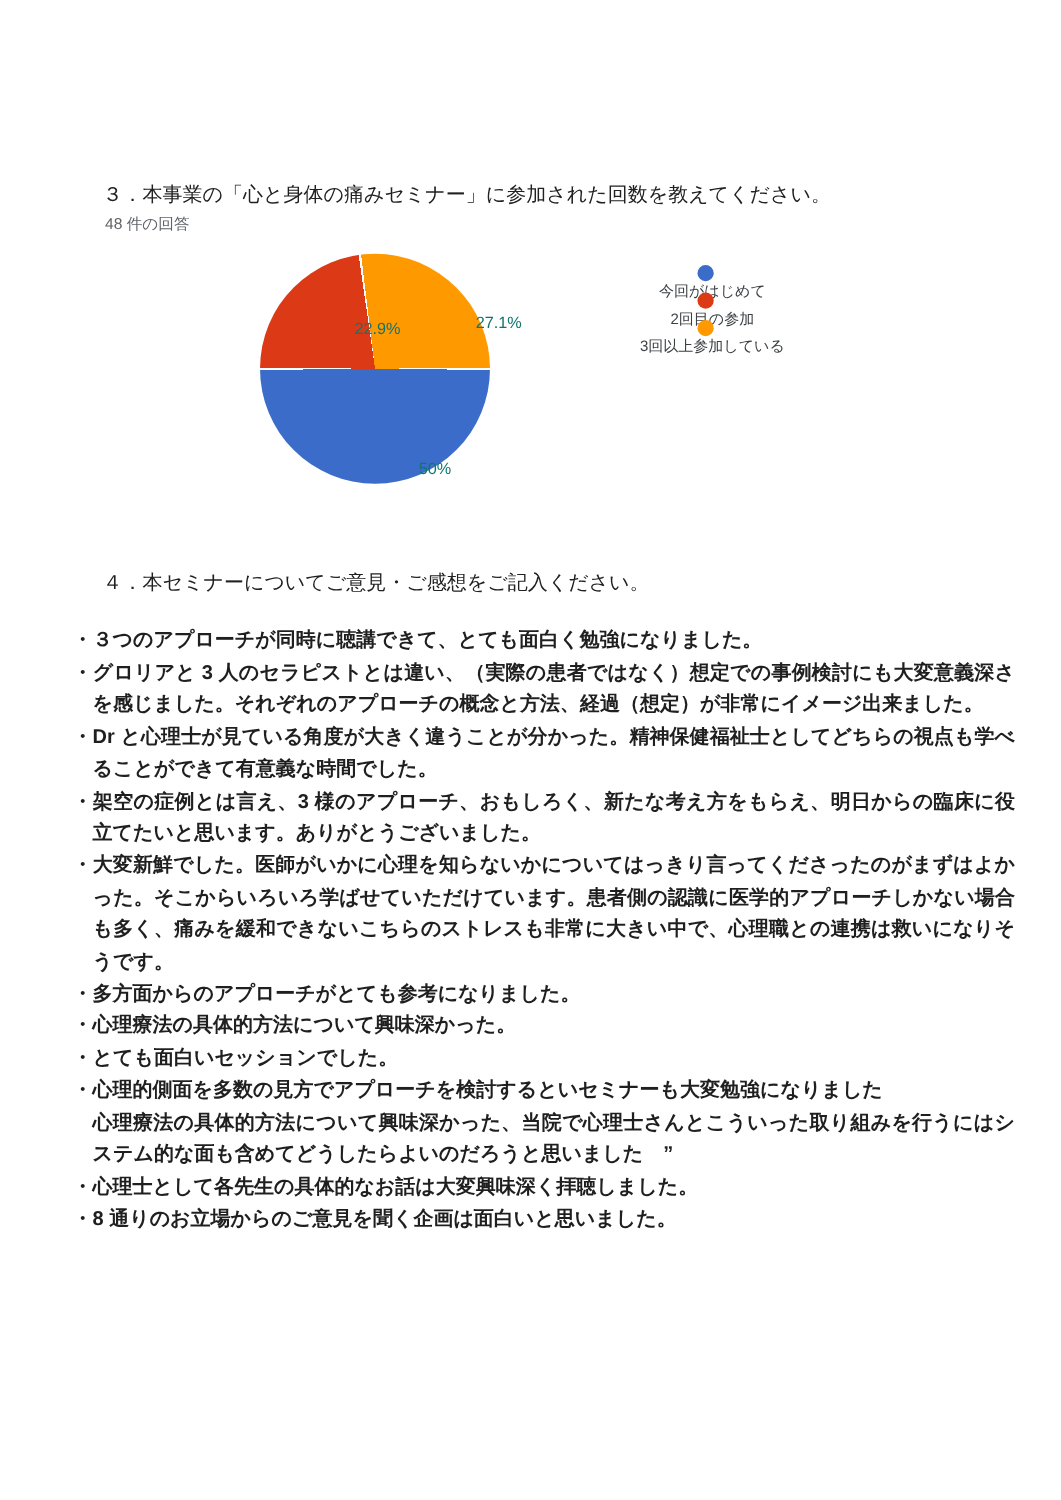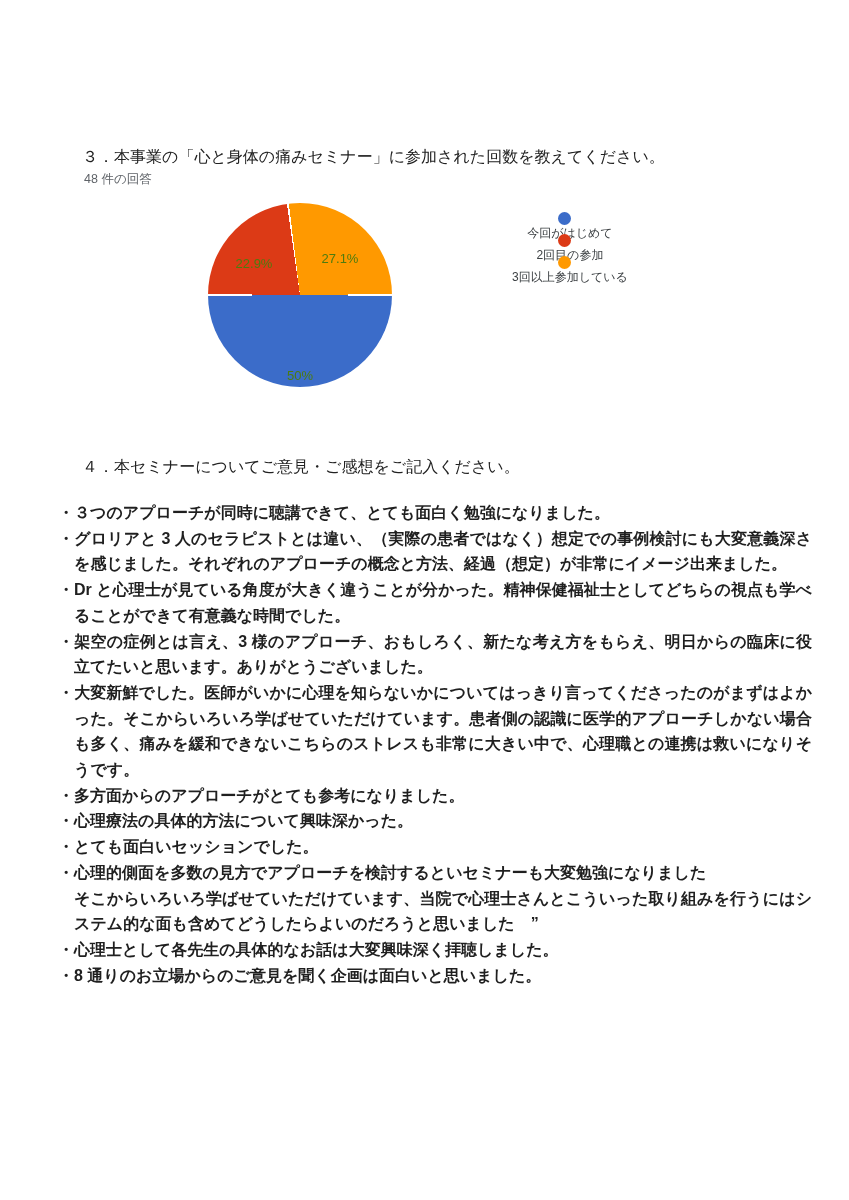--- a/index.html
+++ b/index.html
@@ -7,24 +7,24 @@
     position:relative;width:849px;height:1200px;background:#fff;overflow:hidden;
     font-family:"Liberation Sans","DejaVu Sans",sans-serif;color:#1f1f1f;padding-left:32px;
   }
   .q-title{position:absolute;font-size:16px;line-height:20px;color:#212121;white-space:nowrap;}
   .q3-title{left:82px;top:147px;}
   .q3-count{position:absolute;left:84px;top:171px;font-size:12.5px;color:#5f6368;}
   .q4-title{left:82px;top:457px;}
 
   .chart{position:absolute;left:0;top:203px;width:849px;height:194px;}
   .pie{position:absolute;left:208px;top:0;width:184px;height:184px;border-radius:50%;background:#ddd;}
-  .pie-label{position:absolute;transform:translate(-50%,-50%);color:#4d7c0f;font-size:13px;}
+  .pie-label{position:absolute;transform:translate(-50%,-50%);color:#0f766e;font-size:13px;margin-left:48px;}
   .pl-0{left:300px;top:172px;}
   .pl-1{left:254px;top:60px;}
-  .pl-2{left:340px;top:55px;}
+  .pl-2{left:351px;top:55px;}
 
   .legend{position:absolute;left:512px;top:9px;}
   .legend-row{display:flex;align-items:center;height:14px;margin-bottom:8px;flex-direction:column;}
   .legend-dot{width:13px;height:13px;border-radius:50%;margin-right:10px;flex:0 0 13px;background:#999;}
   .legend-label{font-size:12px;color:#3c4043;white-space:nowrap;}
 
   .feedback{position:absolute;left:58px;top:500px;width:754px;font-size:16px;line-height:25.7px;color:#1f1f1f;font-weight:bold;}
   .fb{margin:0;padding-left:16px;text-indent:-16px;text-align:justify;}
   .fb.nob{text-indent:0;}
   .fb.fill{text-align-last:justify;}
@@ -64,18 +64,18 @@
   <div class="feedback">
     <p class="fb"><span>・</span><span>３つのアプローチが同時に聴講できて、とても面白く勉強になりました。</span></p>
     <p class="fb"><span>・</span><span>グロリアと 3 人のセラピストとは違い、（実際の患者ではなく）想定での事例検討にも大変意義深さを感じました。それぞれのアプローチの概念と方法、経過（想定）が非常にイメージ出来ました。</span></p>
     <p class="fb"><span>・</span><span>Dr と心理士が見ている角度が大きく違うことが分かった。精神保健福祉士としてどちらの視点も学べることができて有意義な時間でした。</span></p>
     <p class="fb"><span>・</span><span>架空の症例とは言え、3 様のアプローチ、おもしろく、新たな考え方をもらえ、明日からの臨床に役立てたいと思います。ありがとうございました。</span></p>
     <p class="fb"><span>・</span><span>大変新鮮でした。医師がいかに心理を知らないかについてはっきり言ってくださったのがまずはよかった。そこからいろいろ学ばせていただけています。患者側の認識に医学的アプローチしかない場合も多く、痛みを緩和できないこちらのストレスも非常に大きい中で、心理職との連携は救いになりそうです。</span></p>
     <p class="fb"><span>・</span><span>多方面からのアプローチがとても参考になりました。</span></p>
     <p class="fb"><span>・</span><span>心理療法の具体的方法について興味深かった。</span></p>
     <p class="fb"><span>・</span><span>とても面白いセッションでした。</span></p>
     <p class="fb"><span>・</span><span>心理的側面を多数の見方でアプローチを検討するといセミナーも大変勉強になりました</span></p>
-    <p class="fb nob"><span>そこからいろいろ学ばせていただけています、当院で心理士さんとこういった取り組みを行うにはシステム的な面も含めてどうしたらよいのだろうと思いました　”</span></p>
+    <p class="fb nob"><span>心理療法の具体的方法について興味深かった、当院で心理士さんとこういった取り組みを行うにはシステム的な面も含めてどうしたらよいのだろうと思いました　”</span></p>
     <p class="fb"><span>・</span><span>心理士として各先生の具体的なお話は大変興味深く拝聴しました。</span></p>
     <p class="fb"><span>・</span><span>8 通りのお立場からのご意見を聞く企画は面白いと思いました。</span></p>
   </div>
 
 </div>
 
 </body></html>

